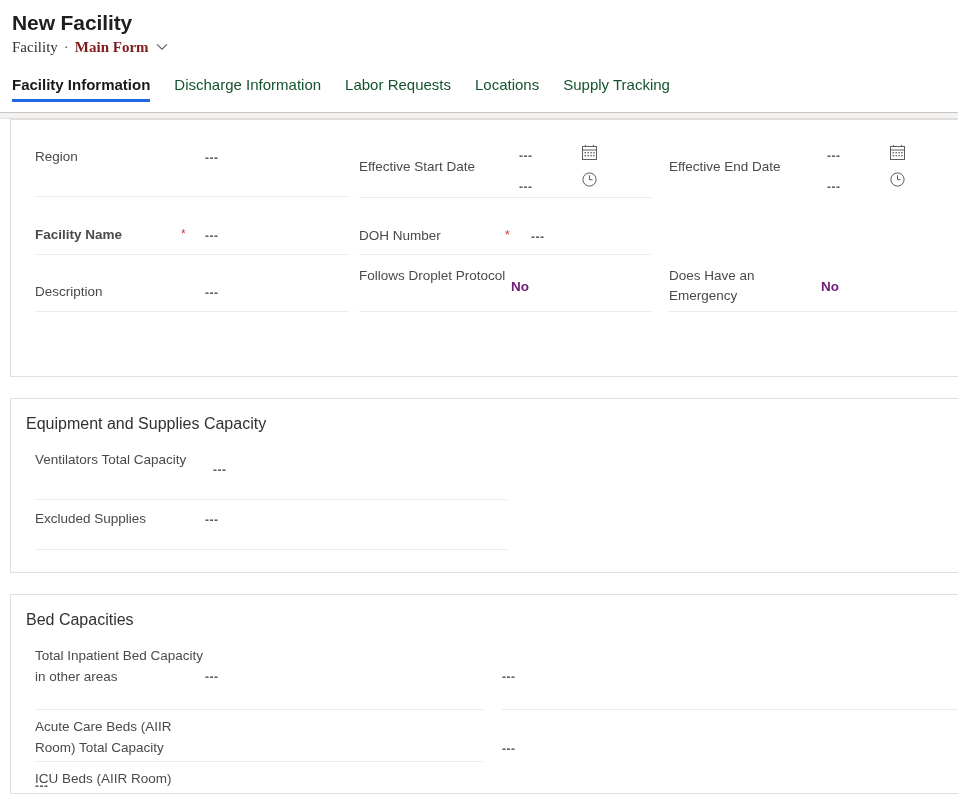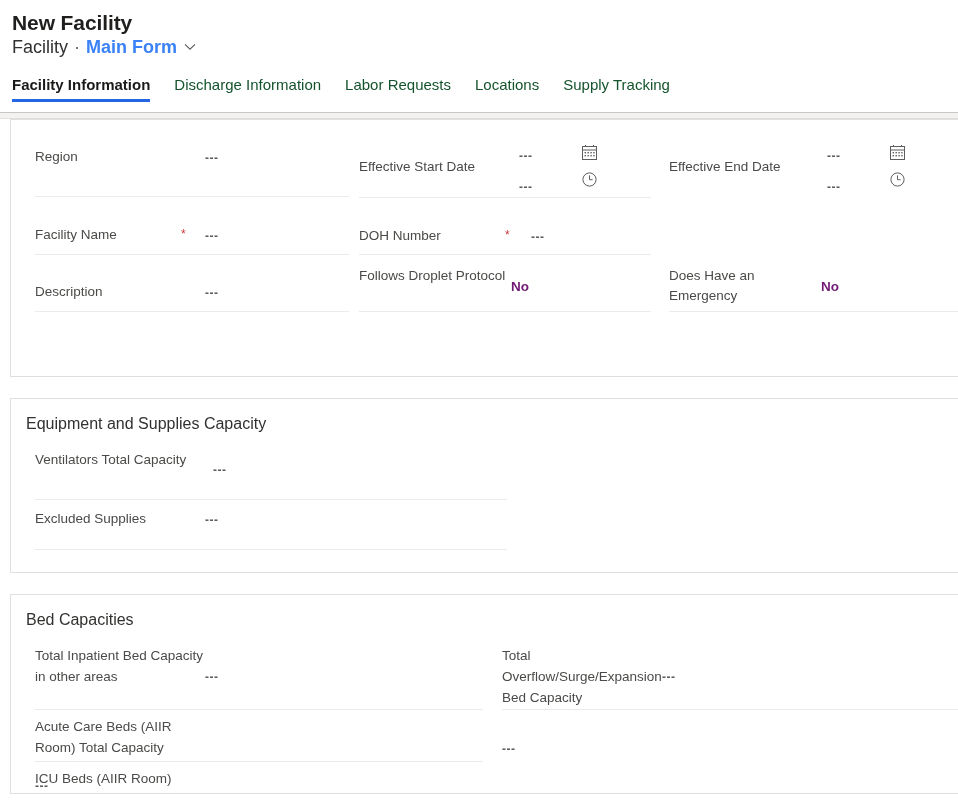--- a/index.html
+++ b/index.html
@@ -25,31 +25,32 @@
     font-size: 21px;
     font-weight: bold;
     color: #201f1e;
     line-height: 26px;
     letter-spacing: -0.1px;
   }
   #subtitle-row {
     display: flex;
     align-items: center;
     margin-top: 2px;
-    font-size: 18px;
+    font-size: 15px;
     color: #323130;
     line-height: 18px;
+    font-family: Liberation Serif, serif;
   }
   #entity-name { font-weight: normal; }
   .dot-sep { margin: 0 6px; color: #605e5c; }
   #form-selector {
     display: flex;
     align-items: center;
     font-weight: bold;
-    color: #3b82f6;
+    color: #7f1d1d;
     cursor: pointer;
   }
   #form-chevron {
     margin-left: 7px;
     display: inline-block;
     line-height: 0;
   }
 
   
   #tab-strip {
@@ -208,21 +209,21 @@
     <div class="cols">
 
       <div class="col" style="width:328px; padding-left:24px; padding-top:18px;">
 
         <div class="field" style="width:314px; height:59px;">
           <div class="flabel" style="width:170px;">Region</div>
           <div class="fvalue placeholder" style="padding-top:10px;">---</div>
         </div>
 
         <div class="field" style="width:314px; height:58px; align-items:flex-start;">
-          <div class="flabel" style="width:146px; padding-top:27px;">Facility Name</div>
+          <div class="flabel" style="width:146px; padding-top:27px;font-weight:bold;">Facility Name</div>
           <div class="req" style="width:24px; padding-top:27px;">*</div>
           <div class="fvalue placeholder" style="padding-top:29px;">---</div>
         </div>
 
         <div class="field" style="width:314px; height:57px;">
           <div class="flabel" style="width:170px; padding-top:26px;">Description</div>
           <div class="fvalue placeholder" style="padding-top:28px;">---</div>
         </div>
 
       </div>
@@ -364,21 +365,20 @@
 
         <div class="field noline" style="width:448px; height:40px;">
           <div class="flabel" style="width:200px; padding-top:6px; line-height:21px;">ICU Beds (AIIR Room)</div>
         </div>
 
       </div>
 
       <div class="col" style="width:470px; padding-left:14px;">
 
         <div class="field" style="width:458px; height:73px;">
-          <div class="flabel" style="width:160px; padding-top:8px; line-height:21px;">Total Overflow/Surge/Expansion Bed Capacity</div>
           <div class="fvalue placeholder" style="padding-top:30px;">---</div>
         </div>
 
         <div class="field" style="width:458px; height:92px;">
           <div class="fvalue placeholder" style="padding-top:29px;">---</div>
         </div>
 
       </div>
     </div>
   </div>

